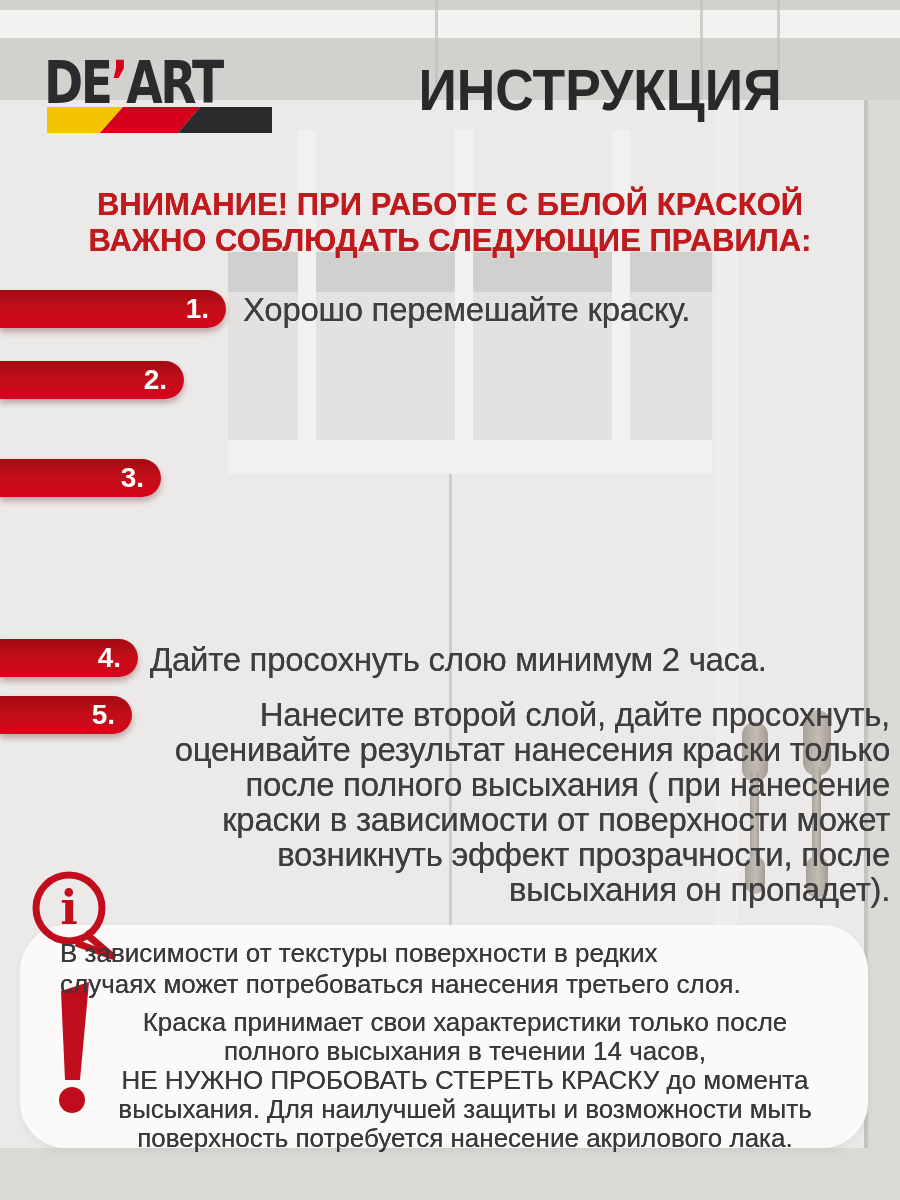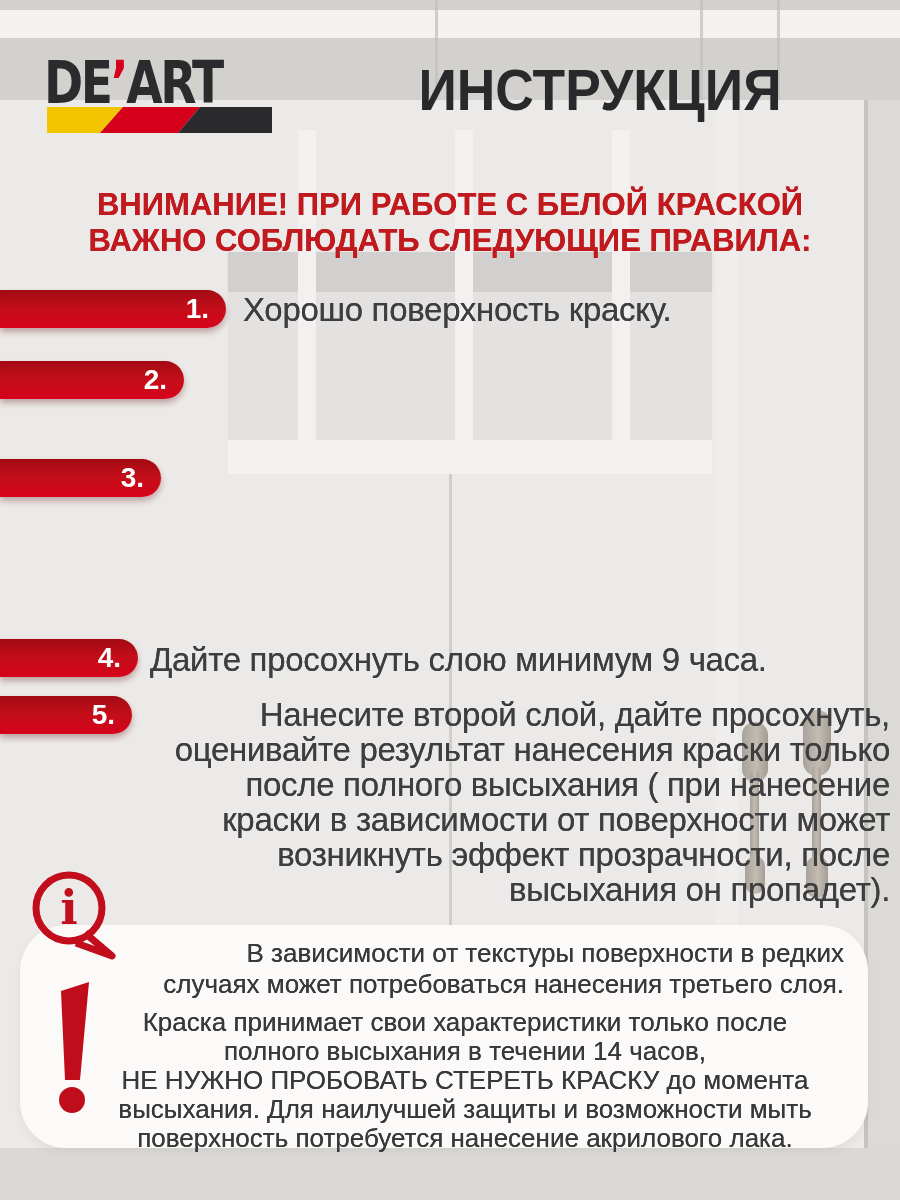--- a/index.html
+++ b/index.html
@@ -80,21 +80,21 @@
   .t3{left:40px;top:462px;width:860px;text-align:center;line-height:35px;}
   .t4{left:150px;top:642px;width:750px;text-align:left;}
   .t5{left:10px;top:697px;width:880px;text-align:right;line-height:35px;}
 
   
   .note-card{
     left:20px;top:925px;width:848px;height:223px;border-radius:46px;
     background:#fbfaf8;box-shadow:0 4px 10px rgba(0,0,0,.05);
   }
   .note-p{color:#39383a;font-size:26px;text-shadow:0 0 .4px #39383a;}
-  .p1{left:44px;top:938px;width:800px;text-align:right;line-height:31px;}
+  .p1{left:60px;top:938px;width:800px;text-align:left;line-height:31px;}
   .p2{left:95px;top:1008px;width:740px;text-align:center;line-height:29px;}
 
   .info-icon{left:28px;top:868px;}
   .excl-icon{left:58px;top:982px;}
 </style>
 </head>
 <body>
 
 <div class="stage">
 
@@ -130,28 +130,28 @@
   <svg class="abs logo-stripe" width="225" height="26" viewBox="0 0 225 26">
     <polygon points="0,0 76,0 53,26 0,26" fill="#f2c500"></polygon>
     <polygon points="76,0 153,0 131,26 53,26" fill="#d6001c"></polygon>
     <polygon points="153,0 225,0 225,26 131,26" fill="#2b2b2d"></polygon>
   </svg>
   <div class="abs title">ИНСТРУКЦИЯ</div>
 
   <div class="abs warn-heading">ВНИМАНИЕ! ПРИ РАБОТЕ С БЕЛОЙ КРАСКОЙ<br>ВАЖНО СОБЛЮДАТЬ СЛЕДУЮЩИЕ ПРАВИЛА:</div>
 
   <div class="abs ribbon r1"><span>1.</span></div>
-  <div class="abs step-text t1">Хорошо поверхность краску.</div>
+  <div class="abs step-text t1">Хорошо перемешайте краску.</div>
 
   <div class="abs ribbon r2"><span>2.</span></div>
 
   <div class="abs ribbon r3"><span>3.</span></div>
 
   <div class="abs ribbon r4"><span>4.</span></div>
-  <div class="abs step-text t4">Дайте просохнуть слою минимум 9 часа.</div>
+  <div class="abs step-text t4">Дайте просохнуть слою минимум 2 часа.</div>
 
   <div class="abs ribbon r5"><span>5.</span></div>
   <div class="abs step-text t5">Нанесите второй слой, дайте просохнуть,<br>оценивайте результат нанесения краски только<br>после полного высыхания ( при нанесение<br>краски в зависимости от поверхности может<br>возникнуть эффект прозрачности, после<br>высыхания он пропадет).</div>
 
   <div class="abs note-card"></div>
 
   <svg class="abs info-icon" width="100" height="92" viewBox="0 0 100 92">
     <circle cx="41" cy="40" r="33" fill="none" stroke="#c20d1c" stroke-width="7"></circle>
     <path d="M57,65 L84,88 L48,75" fill="none" stroke="#c20d1c" stroke-width="7" stroke-linejoin="round"></path>
     <text x="41" y="56" text-anchor="middle" font-family="DejaVu Serif, serif" font-size="46" font-weight="bold" fill="#c20d1c">i</text>

